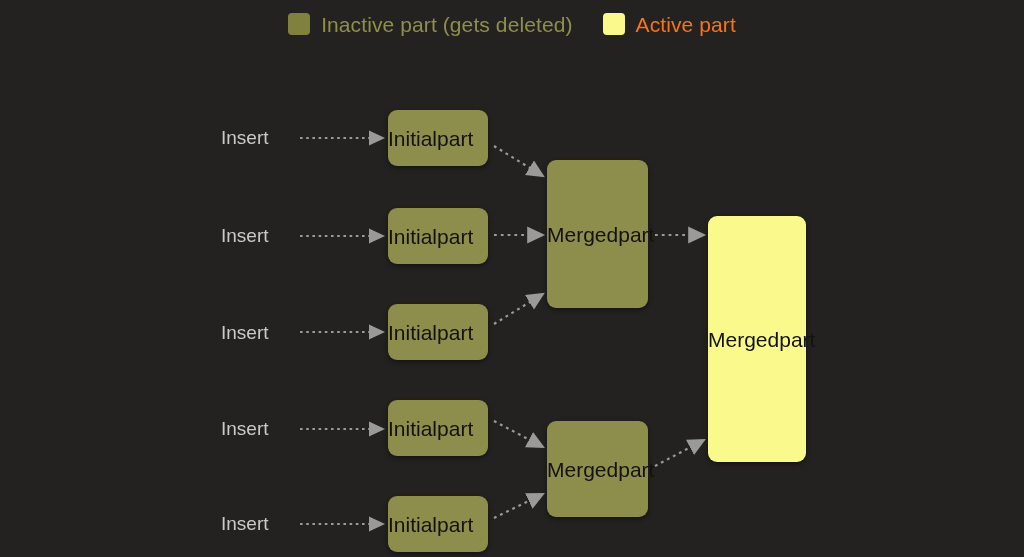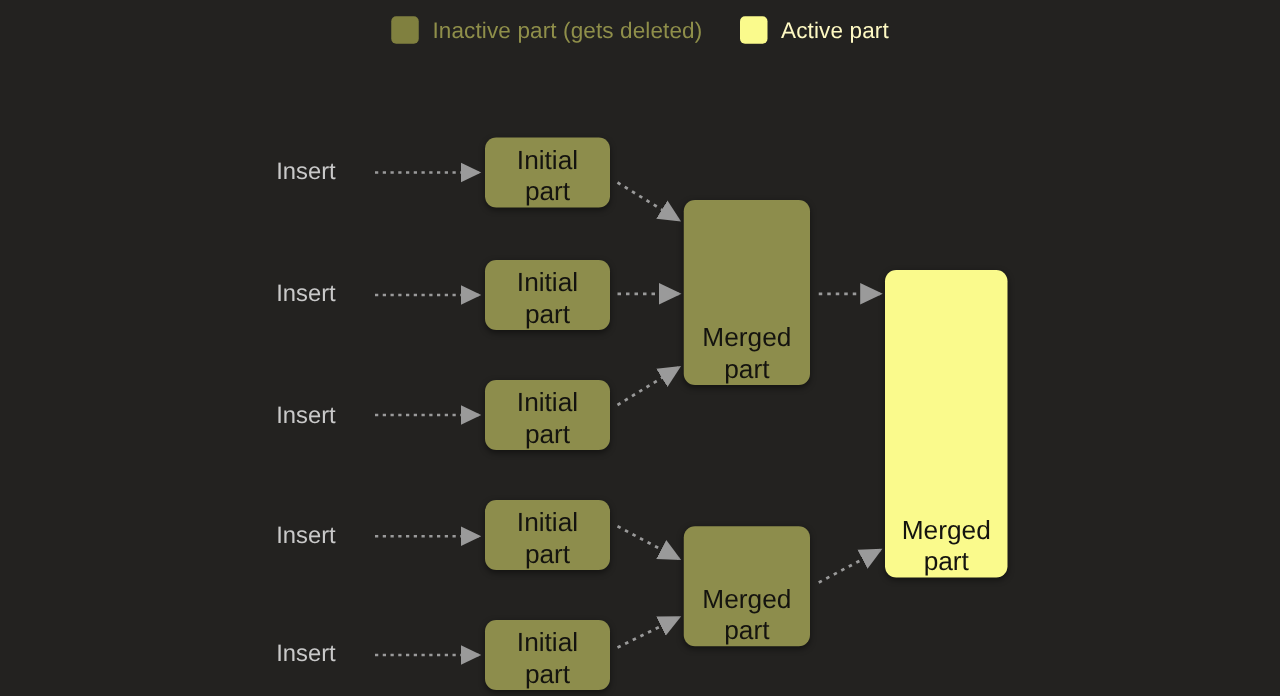--- a/index.html
+++ b/index.html
@@ -41,36 +41,36 @@
   }
   .legend-swatch {
     width: 22px;
     height: 22px;
     border-radius: 4px;
     flex: 0 0 auto;
   }
   .legend-swatch.inactive { background: #80803f; }
   .legend-swatch.active   { background: #fafa8c; }
   .legend-label {
-    font-size: 18px;
+    font-size: 21px;
     line-height: 21px;
     letter-spacing: 0.1px;
     white-space: nowrap;
   }
   .legend-label.inactive { color: #8f8f4a; }
-  .legend-label.active   { color: #fef9c3; }
+  .legend-label.active   { color: #f97316; }
 
   
   .node {
     position: absolute;
     border-radius: 9px;
     display: flex;
-    flex-direction: column;
+    flex-direction: row;
     align-items: center;
-    justify-content: flex-end;
+    justify-content: flex-start;
     color: #14130f;
     font-size: 21px;
     line-height: 25px;
     text-align: center;
     box-shadow: 0 2px 5px rgba(0,0,0,0.45);
     box-sizing: border-box;
   }
   .node.inactive { background: #8d8d4c; }
   .node.active   { background: #fafa8c; }
   .node .line1, .node .line2 { display: block; }

